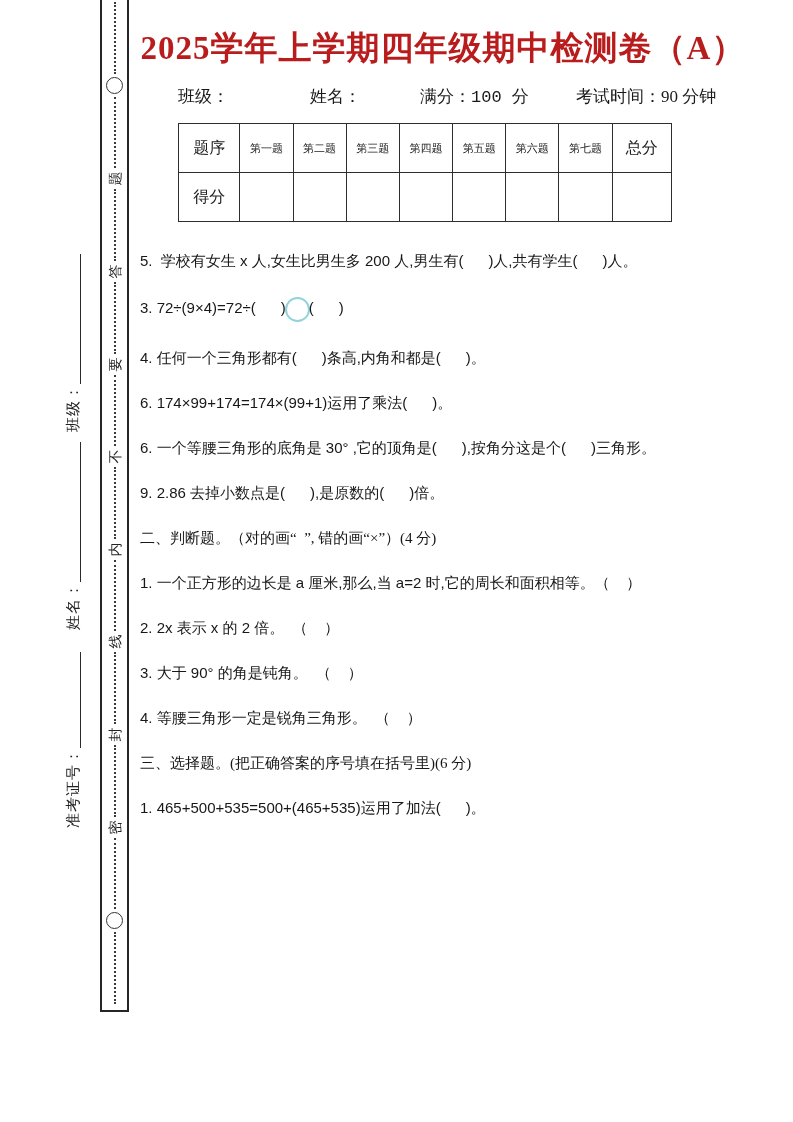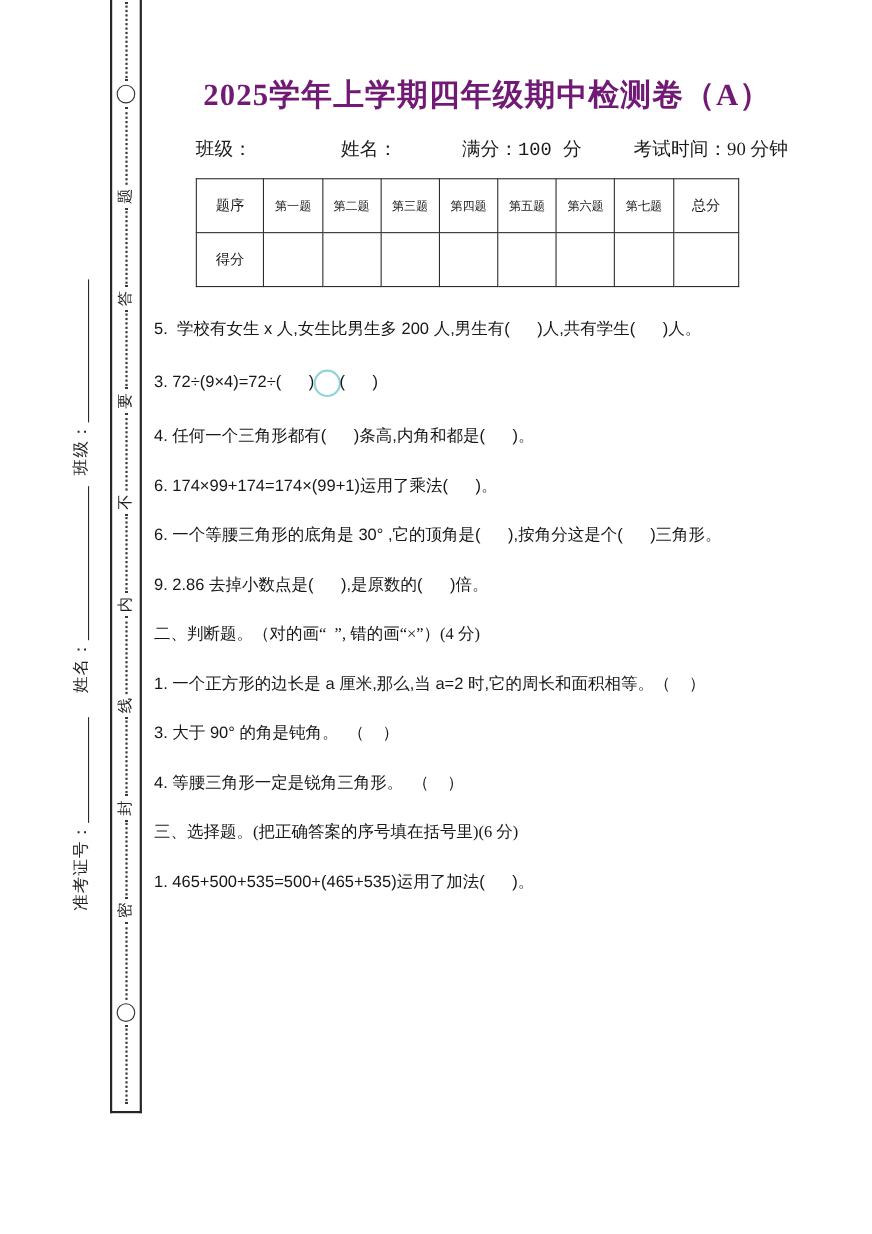--- a/index.html
+++ b/index.html
@@ -59,26 +59,26 @@
     border:1.6px solid #333;
     border-radius:50%;
     margin:3px 0;
     box-sizing:border-box;
   }
 
   
   .content { position:absolute; left:140px; top:0; width:606px; }
 
   .paper-title {
-    margin-top:70px;
-    font-size:28px; line-height:34px;
+    margin-top:31px;
+    font-size:33px; line-height:34px;
     font-weight:bold;
     text-align:center;
     letter-spacing:1px;
-    color:#701a75;
+    color:#b91c1c;
     white-space:nowrap;
   }
 
   .info-line { position:relative; margin-top:20px; height:22px; font-size:17px; color:#1a1a1a; }
   .info-line span { position:absolute; top:0; white-space:pre; }
   .info-class { left:38px; }
   .info-name  { left:170px; }
   .info-score { left:280px;font-family:Liberation Mono, monospace; }
   .info-time  { left:436px; }
 
@@ -92,21 +92,21 @@
     border:1.4px solid #2e2e2e;
     height:48px;
     text-align:center;
     vertical-align:middle;
     padding:0;
     font-weight:normal;
   }
   .score-table col.c-first { width:60px; }
   .score-table col.c-mid   { width:52px; }
   .score-table col.c-last  { width:58px; }
-  .th-strong { font-weight:bold; font-size:13px; font-family:Liberation Serif, serif; }
+  .th-strong { font-weight:bold; font-size:16px; font-family:Liberation Serif, serif; }
   .th-small  { font-size:11px; color:#222; }
 
   .questions { margin-top:30px; font-size:15px; }
   .sec-title, .q {
     line-height:18px;
     margin-bottom:27px;
     white-space:pre-wrap;
     color:#171717;
   }
   .sec-title { font-family:"Liberation Serif","DejaVu Serif",serif; }
@@ -206,20 +206,21 @@
 
     <div class="q">5.  学校有女生 x 人,女生比男生多 200 人,男生有(      )人,共有学生(      )人。</div>
     <div class="q"><span>3. 72÷(9×4)=72÷(      )</span><span class="op-circle"></span><span>(      )</span></div>
     <div class="q">4. 任何一个三角形都有(      )条高,内角和都是(      )。</div>
     <div class="q">6. 174×99+174=174×(99+1)运用了乘法(      )。</div>
     <div class="q">6. 一个等腰三角形的底角是 30° ,它的顶角是(      ),按角分这是个(      )三角形。</div>
     <div class="q">9. 2.86 去掉小数点是(      ),是原数的(      )倍。</div>
 
     <div class="sec-title">二、判断题。（对的画“  ”, 错的画“×”）(4 分)</div>
     <div class="q">1. 一个正方形的边长是 a 厘米,那么,当 a=2 时,它的周长和面积相等。（    ）</div>
+    <div class="q">2. 2x 表示 x 的 2 倍。  （    ）</div>
     <div class="q">3. 大于 90° 的角是钝角。  （    ）</div>
     <div class="q">4. 等腰三角形一定是锐角三角形。  （    ）</div>
 
     <div class="sec-title">三、选择题。(把正确答案的序号填在括号里)(6 分)</div>
     <div class="q">1. 465+500+535=500+(465+535)运用了加法(      )。</div>
 
   </div>
 </div>
 
 </body></html>

